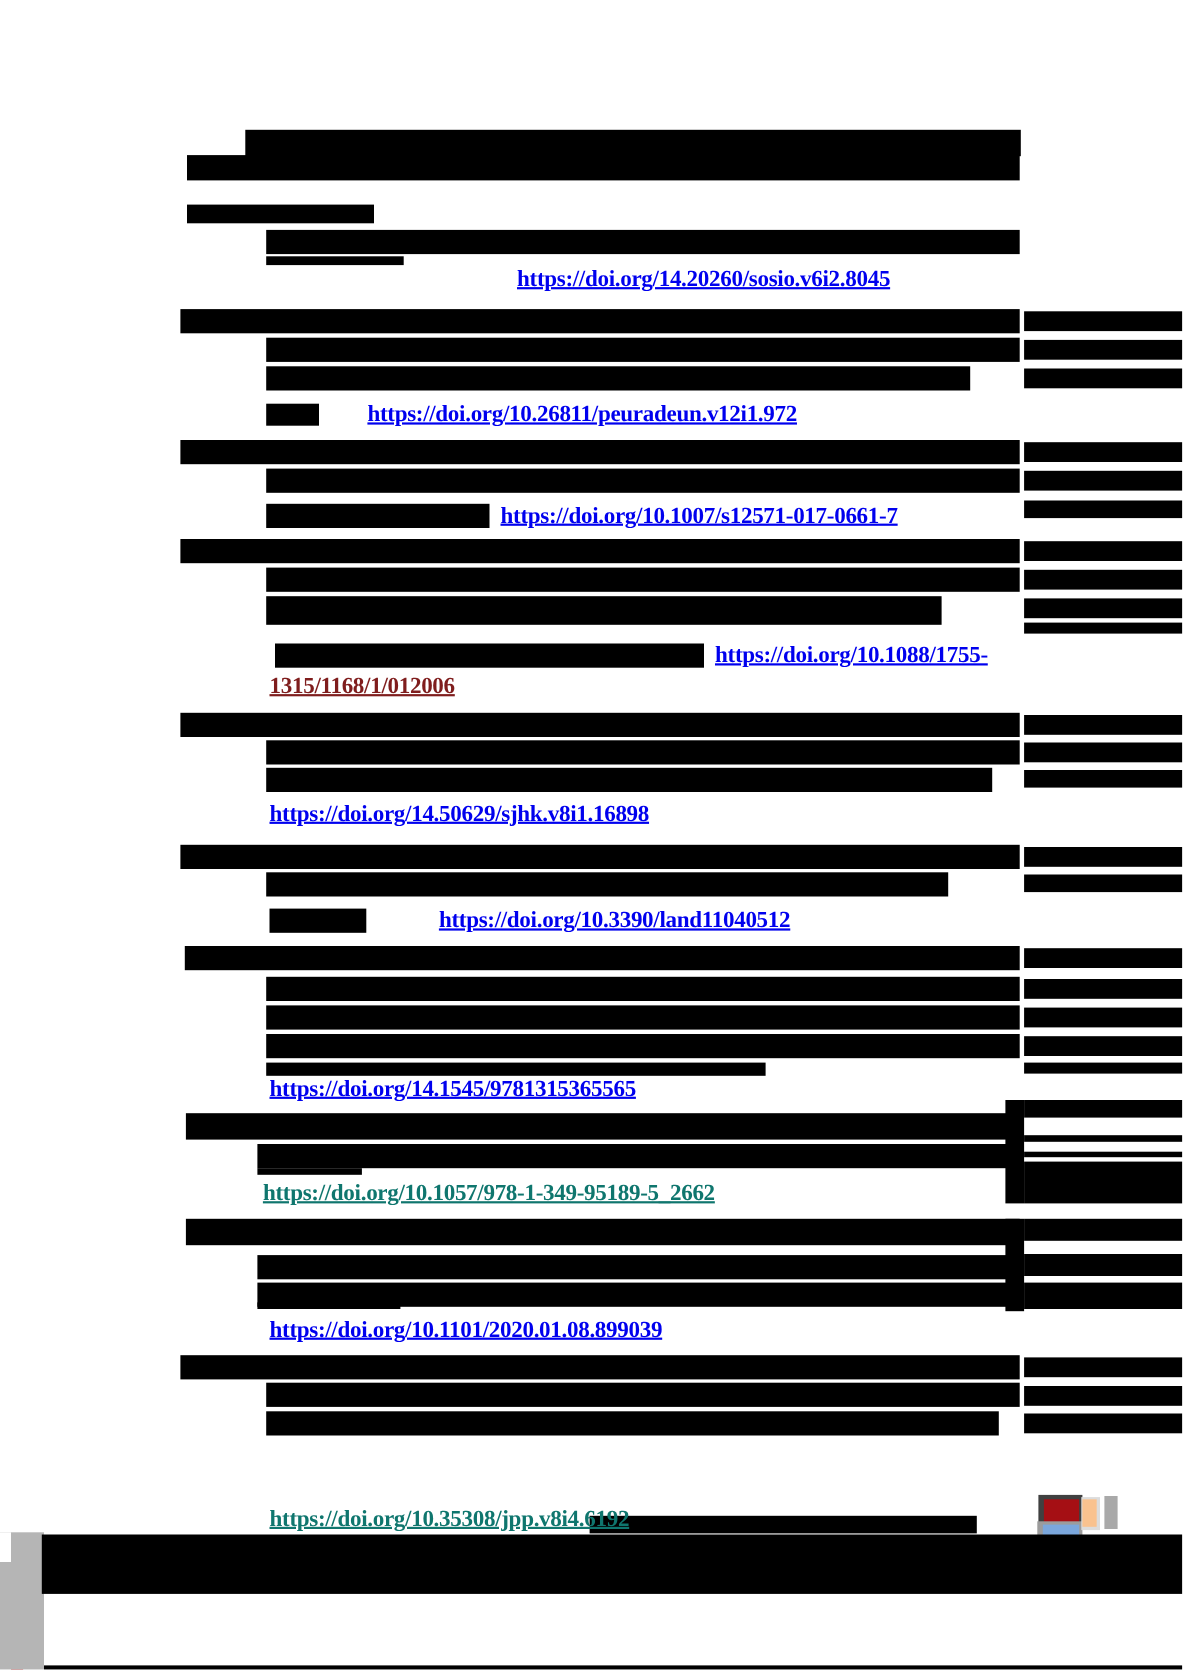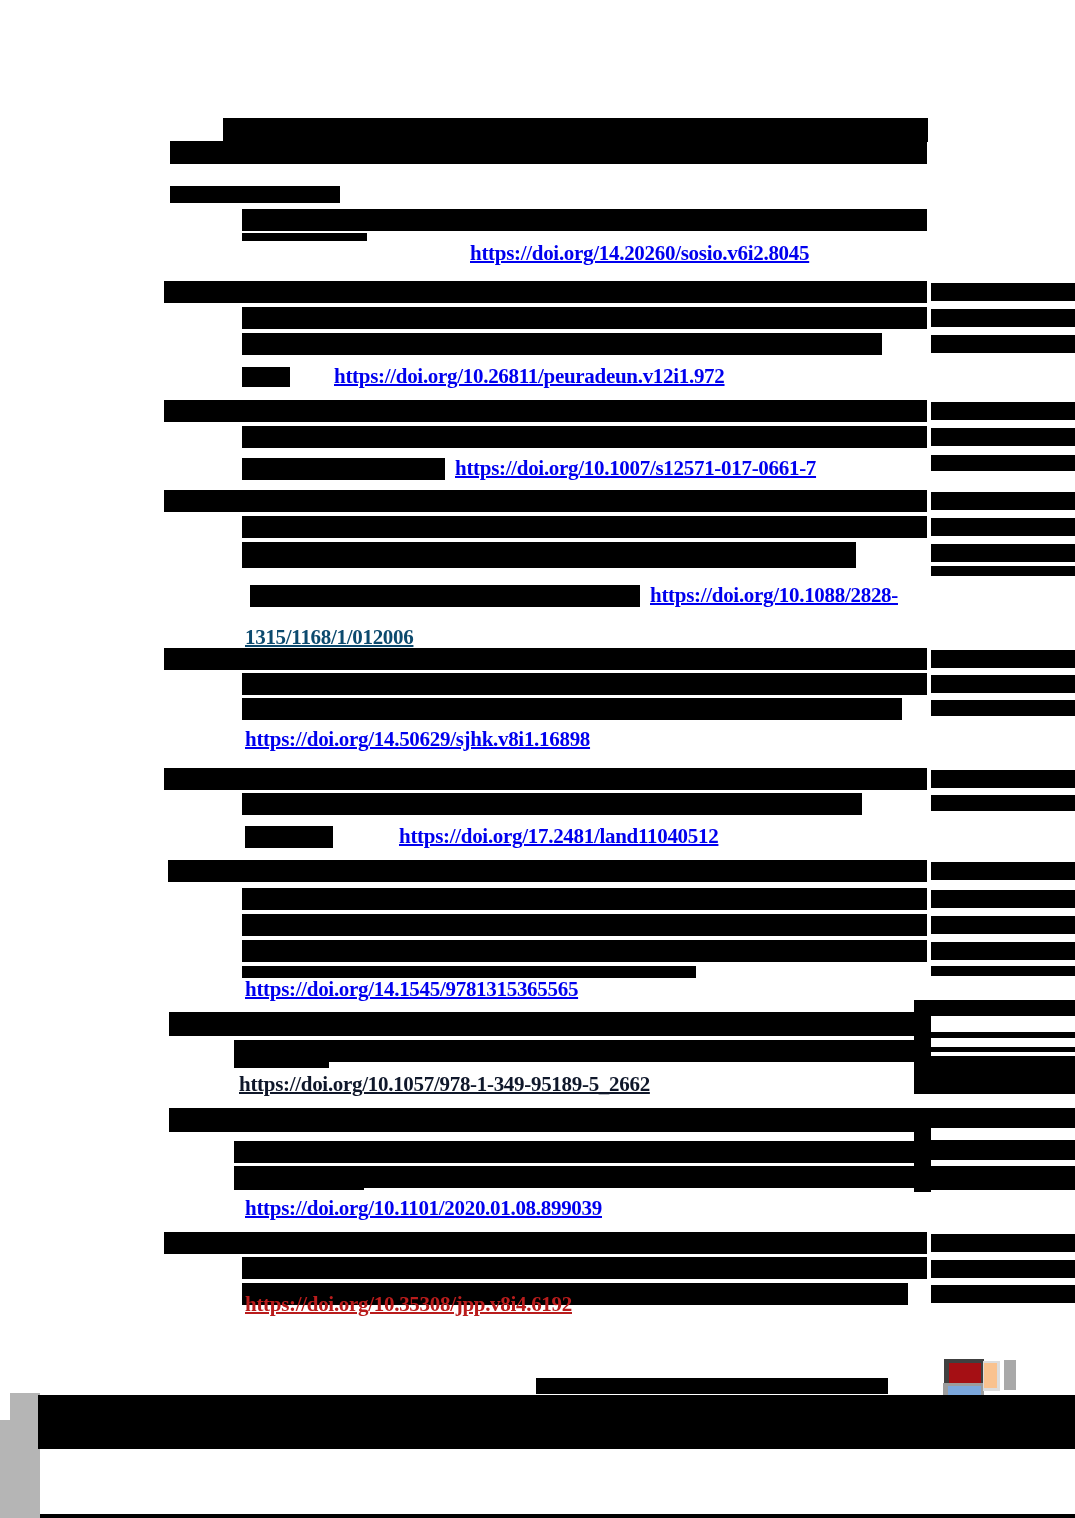--- a/index.html
+++ b/index.html
@@ -90,28 +90,28 @@
       <div class="bar" style="left: 164px; top: 1232px; width: 763px; height: 22px; background: rgb(0, 0, 0);"></div>
       <div class="bar" style="left: 242px; top: 1257px; width: 685px; height: 22px; background: rgb(0, 0, 0);"></div>
       <div class="bar" style="left: 242px; top: 1283px; width: 666px; height: 22px; background: rgb(0, 0, 0);"></div>
       <div class="bar" style="left: 931px; top: 1234px; width: 144px; height: 18px; background: rgb(0, 0, 0);"></div>
       <div class="bar" style="left: 931px; top: 1260px; width: 144px; height: 18px; background: rgb(0, 0, 0);"></div>
       <div class="bar" style="left: 931px; top: 1285px; width: 144px; height: 18px; background: rgb(0, 0, 0);"></div>
       <div class="bar" style="left: 536px; top: 1378px; width: 352px; height: 16px; background: rgb(0, 0, 0);"></div>
       <a class="doi-link" style="left: 470px; top: 241px; color: rgb(0, 0, 238);">https://doi.org/14.20260/sosio.v6i2.8045</a>
       <a class="doi-link" style="left: 334px; top: 364px; color: rgb(0, 0, 238);">https://doi.org/10.26811/peuradeun.v12i1.972</a>
       <a class="doi-link" style="left: 455px; top: 456px; color: rgb(0, 0, 238);">https://doi.org/10.1007/s12571-017-0661-7</a>
-      <a class="doi-link" style="left: 650px; top: 583px; color: rgb(0, 0, 238);">https://doi.org/10.1088/2828-</a>
-      <a class="doi-link" style="left: 245px; top: 625px; color: #0c4a6e;">1315/1168/1/012006</a>
+      <a class="doi-link" style="left: 650px; top: 583px; color: rgb(0, 0, 238);">https://doi.org/10.1088/1755-</a>
+      <a class="doi-link" style="left: 245px; top: 611px; color: #7f1d1d;">1315/1168/1/012006</a>
       <a class="doi-link" style="left: 245px; top: 727px; color: rgb(0, 0, 238);">https://doi.org/14.50629/sjhk.v8i1.16898</a>
-      <a class="doi-link" style="left: 399px; top: 824px; color: rgb(0, 0, 238);">https://doi.org/17.2481/land11040512</a>
+      <a class="doi-link" style="left: 399px; top: 824px; color: rgb(0, 0, 238);">https://doi.org/10.3390/land11040512</a>
       <a class="doi-link" style="left: 245px; top: 977px; color: rgb(0, 0, 238);">https://doi.org/14.1545/9781315365565</a>
-      <a class="doi-link" style="left: 239px; top: 1072px; color: #0f172a;">https://doi.org/10.1057/978-1-349-95189-5_2662</a>
+      <a class="doi-link" style="left: 239px; top: 1072px; color: #0f766e;">https://doi.org/10.1057/978-1-349-95189-5_2662</a>
       <a class="doi-link" style="left: 245px; top: 1196px; color: rgb(0, 0, 238);">https://doi.org/10.1101/2020.01.08.899039</a>
-      <a class="doi-link" style="left: 245px; top: 1292px; color: #b91c1c;">https://doi.org/10.35308/jpp.v8i4.6192</a>
+      <a class="doi-link" style="left: 245px; top: 1368px; color: #0f766e;">https://doi.org/10.35308/jpp.v8i4.6192</a>
     </div>
   <div>
     <div>
         <div class="strip-seg" style="left: 10px; top: 1395px; width: 11px; height: 10px; background: rgb(255, 255, 255);"></div>
         <div class="strip-seg" style="left: 10px; top: 1405px; width: 11px; height: 13px; background: rgb(249, 226, 125);"></div>
         <div class="strip-seg" style="left: 10px; top: 1418px; width: 11px; height: 21px; background: rgb(251, 106, 143);"></div>
         <div class="strip-seg" style="left: 10px; top: 1439px; width: 11px; height: 22px; background: rgb(245, 134, 31);"></div>
         <div class="strip-seg" style="left: 10px; top: 1461px; width: 11px; height: 57px; background: rgb(196, 32, 31);"></div>
         <div class="tick" style="left: 22px; top: 1402px; width: 7px; height: 4px; background: rgb(140, 160, 216);"></div>
         <div class="tick" style="left: 22px; top: 1412px; width: 6px; height: 4px; background: rgb(201, 176, 216);"></div>

